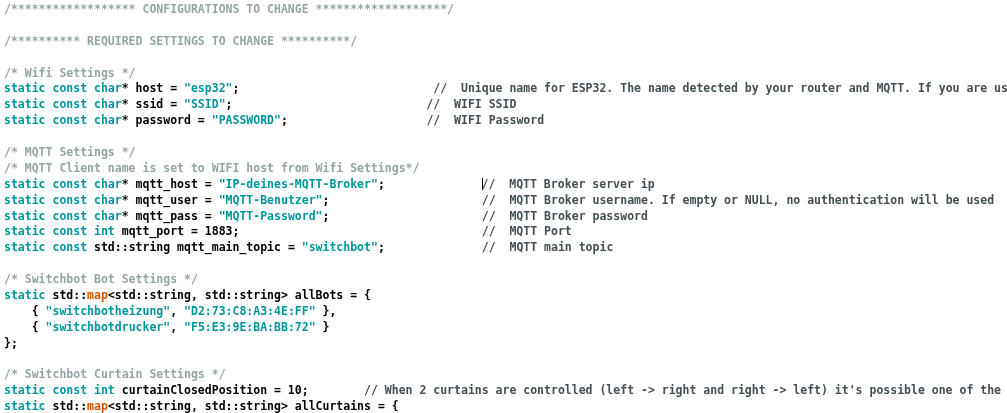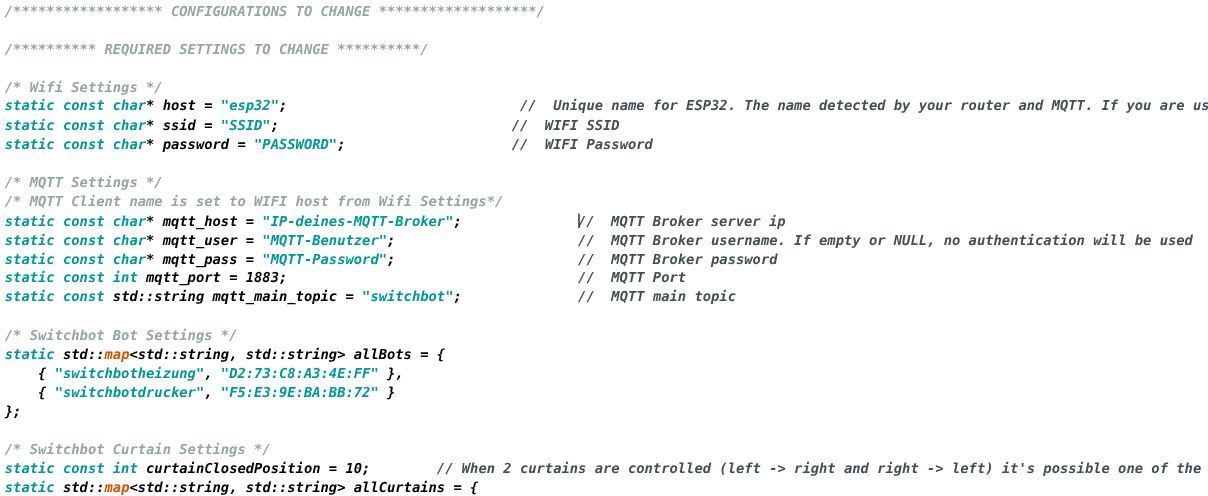--- a/index.html
+++ b/index.html
@@ -14,21 +14,21 @@
   }
   pre#code {
     margin: 0;
     padding: 2px 0 0 4px;
     font-family: "DejaVu Sans Mono", "Liberation Mono", monospace;
     font-size: 11.5px;
     font-weight: bold;
     line-height: 15.9px;
     white-space: pre;
   }
-  .code-line { height: 15.9px; font-style: italic; }
+  .code-line { height: 15.9px; }
   .seg-kw  { color: var(--kw); }
   .seg-str { color: var(--str); }
   .seg-fn  { color: var(--fn); }
   .seg-bc  { color: var(--bc); }
   .seg-lc  { color: var(--lc); }
   .seg-pl  { color: var(--pl); }
   .seg-cursor {
     display: inline-block;
     width: 0;
     height: 12px;

